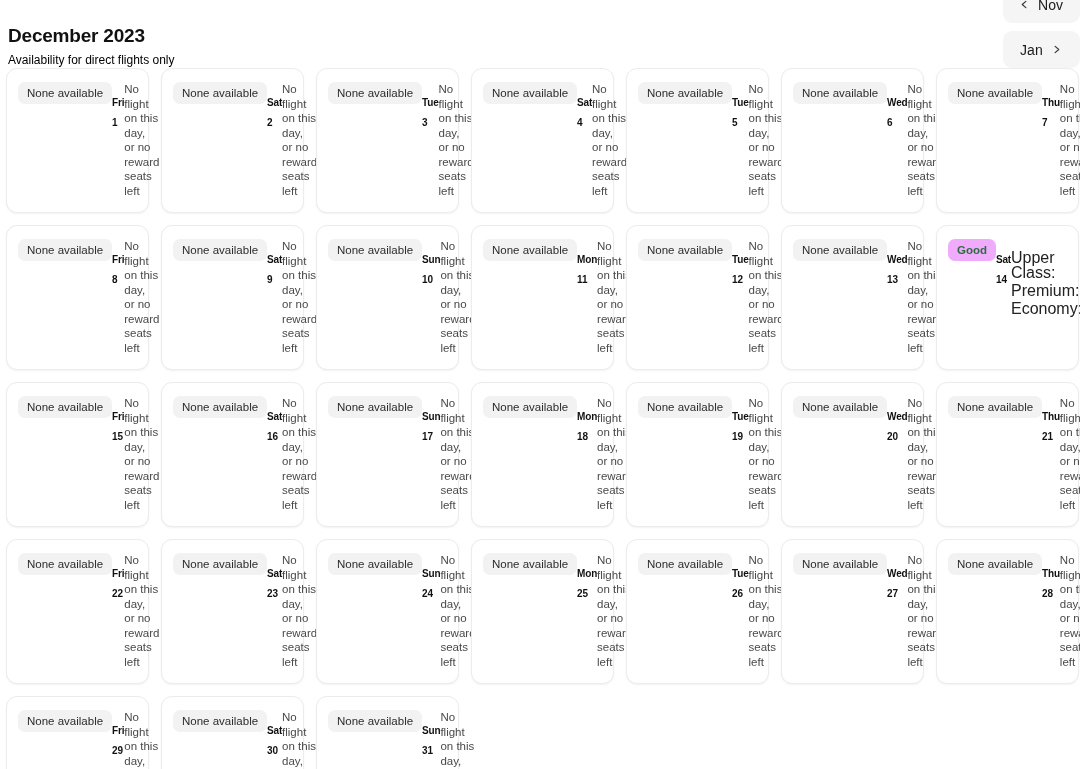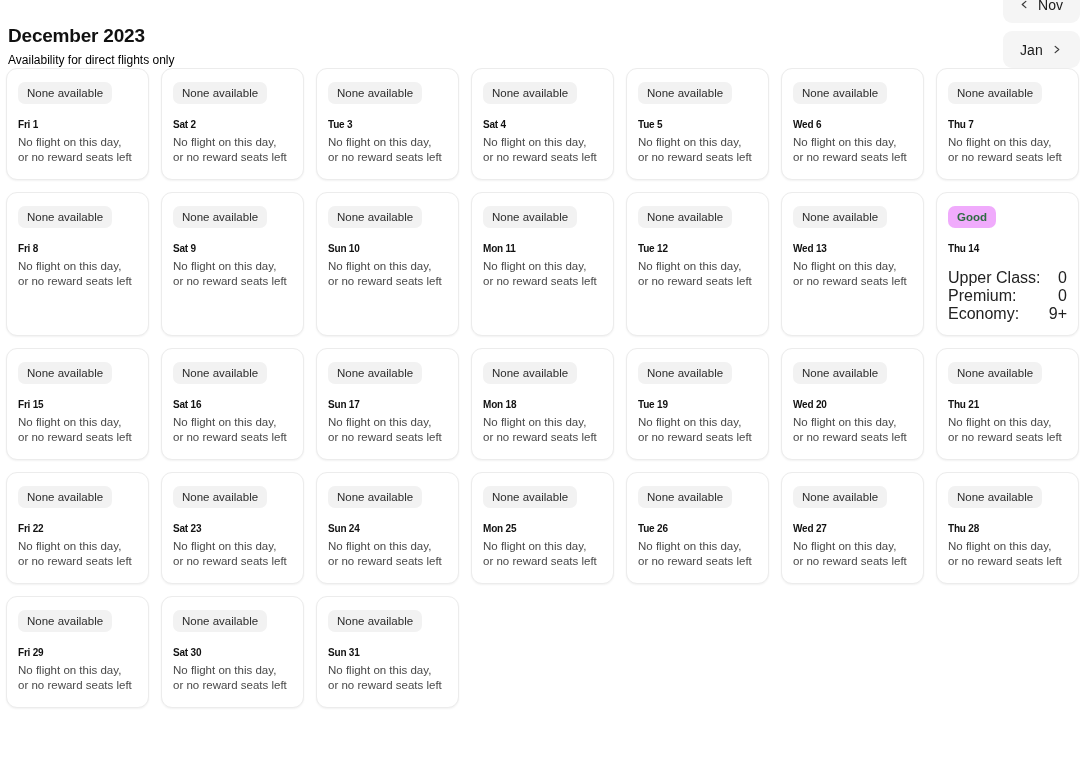--- a/index.html
+++ b/index.html
@@ -74,21 +74,21 @@
     row-gap: 12px;
     align-items: stretch;
   }
   .card {
     background: #ffffff;
     border: 1px solid #ececec;
     border-radius: 11px;
     box-shadow: 0 1px 2px rgba(0,0,0,0.055);
     padding: 13px 11px 14px 11px;
     display: flex;
-    flex-direction: column;
+    flex-direction: row;
     min-height: 112px;
     cursor: pointer;
   }
   .badge {
     display: inline-block;
     align-self: flex-start;
     font-size: 11.5px;
     line-height: 14px;
     padding: 4px 9px;
     border-radius: 7px;
@@ -236,21 +236,21 @@
 or no reward seats left</div>
       </div>
       <div class="card">
         <span class="badge">None available</span>
         <div class="day">Wed 13</div>
         <div class="note">No flight on this day,
 or no reward seats left</div>
       </div>
       <div class="card">
         <span class="badge good">Good</span>
-        <div class="day">Thu 14</div>
+        <div class="day">Sat 14</div>
         <div class="cabins">
           <div class="cabin-row">
             <span>Upper Class:</span>
             <span class="cabin-value">0</span>
           </div>
           <div class="cabin-row">
             <span>Premium:</span>
             <span class="cabin-value">0</span>
           </div>
           <div class="cabin-row">

